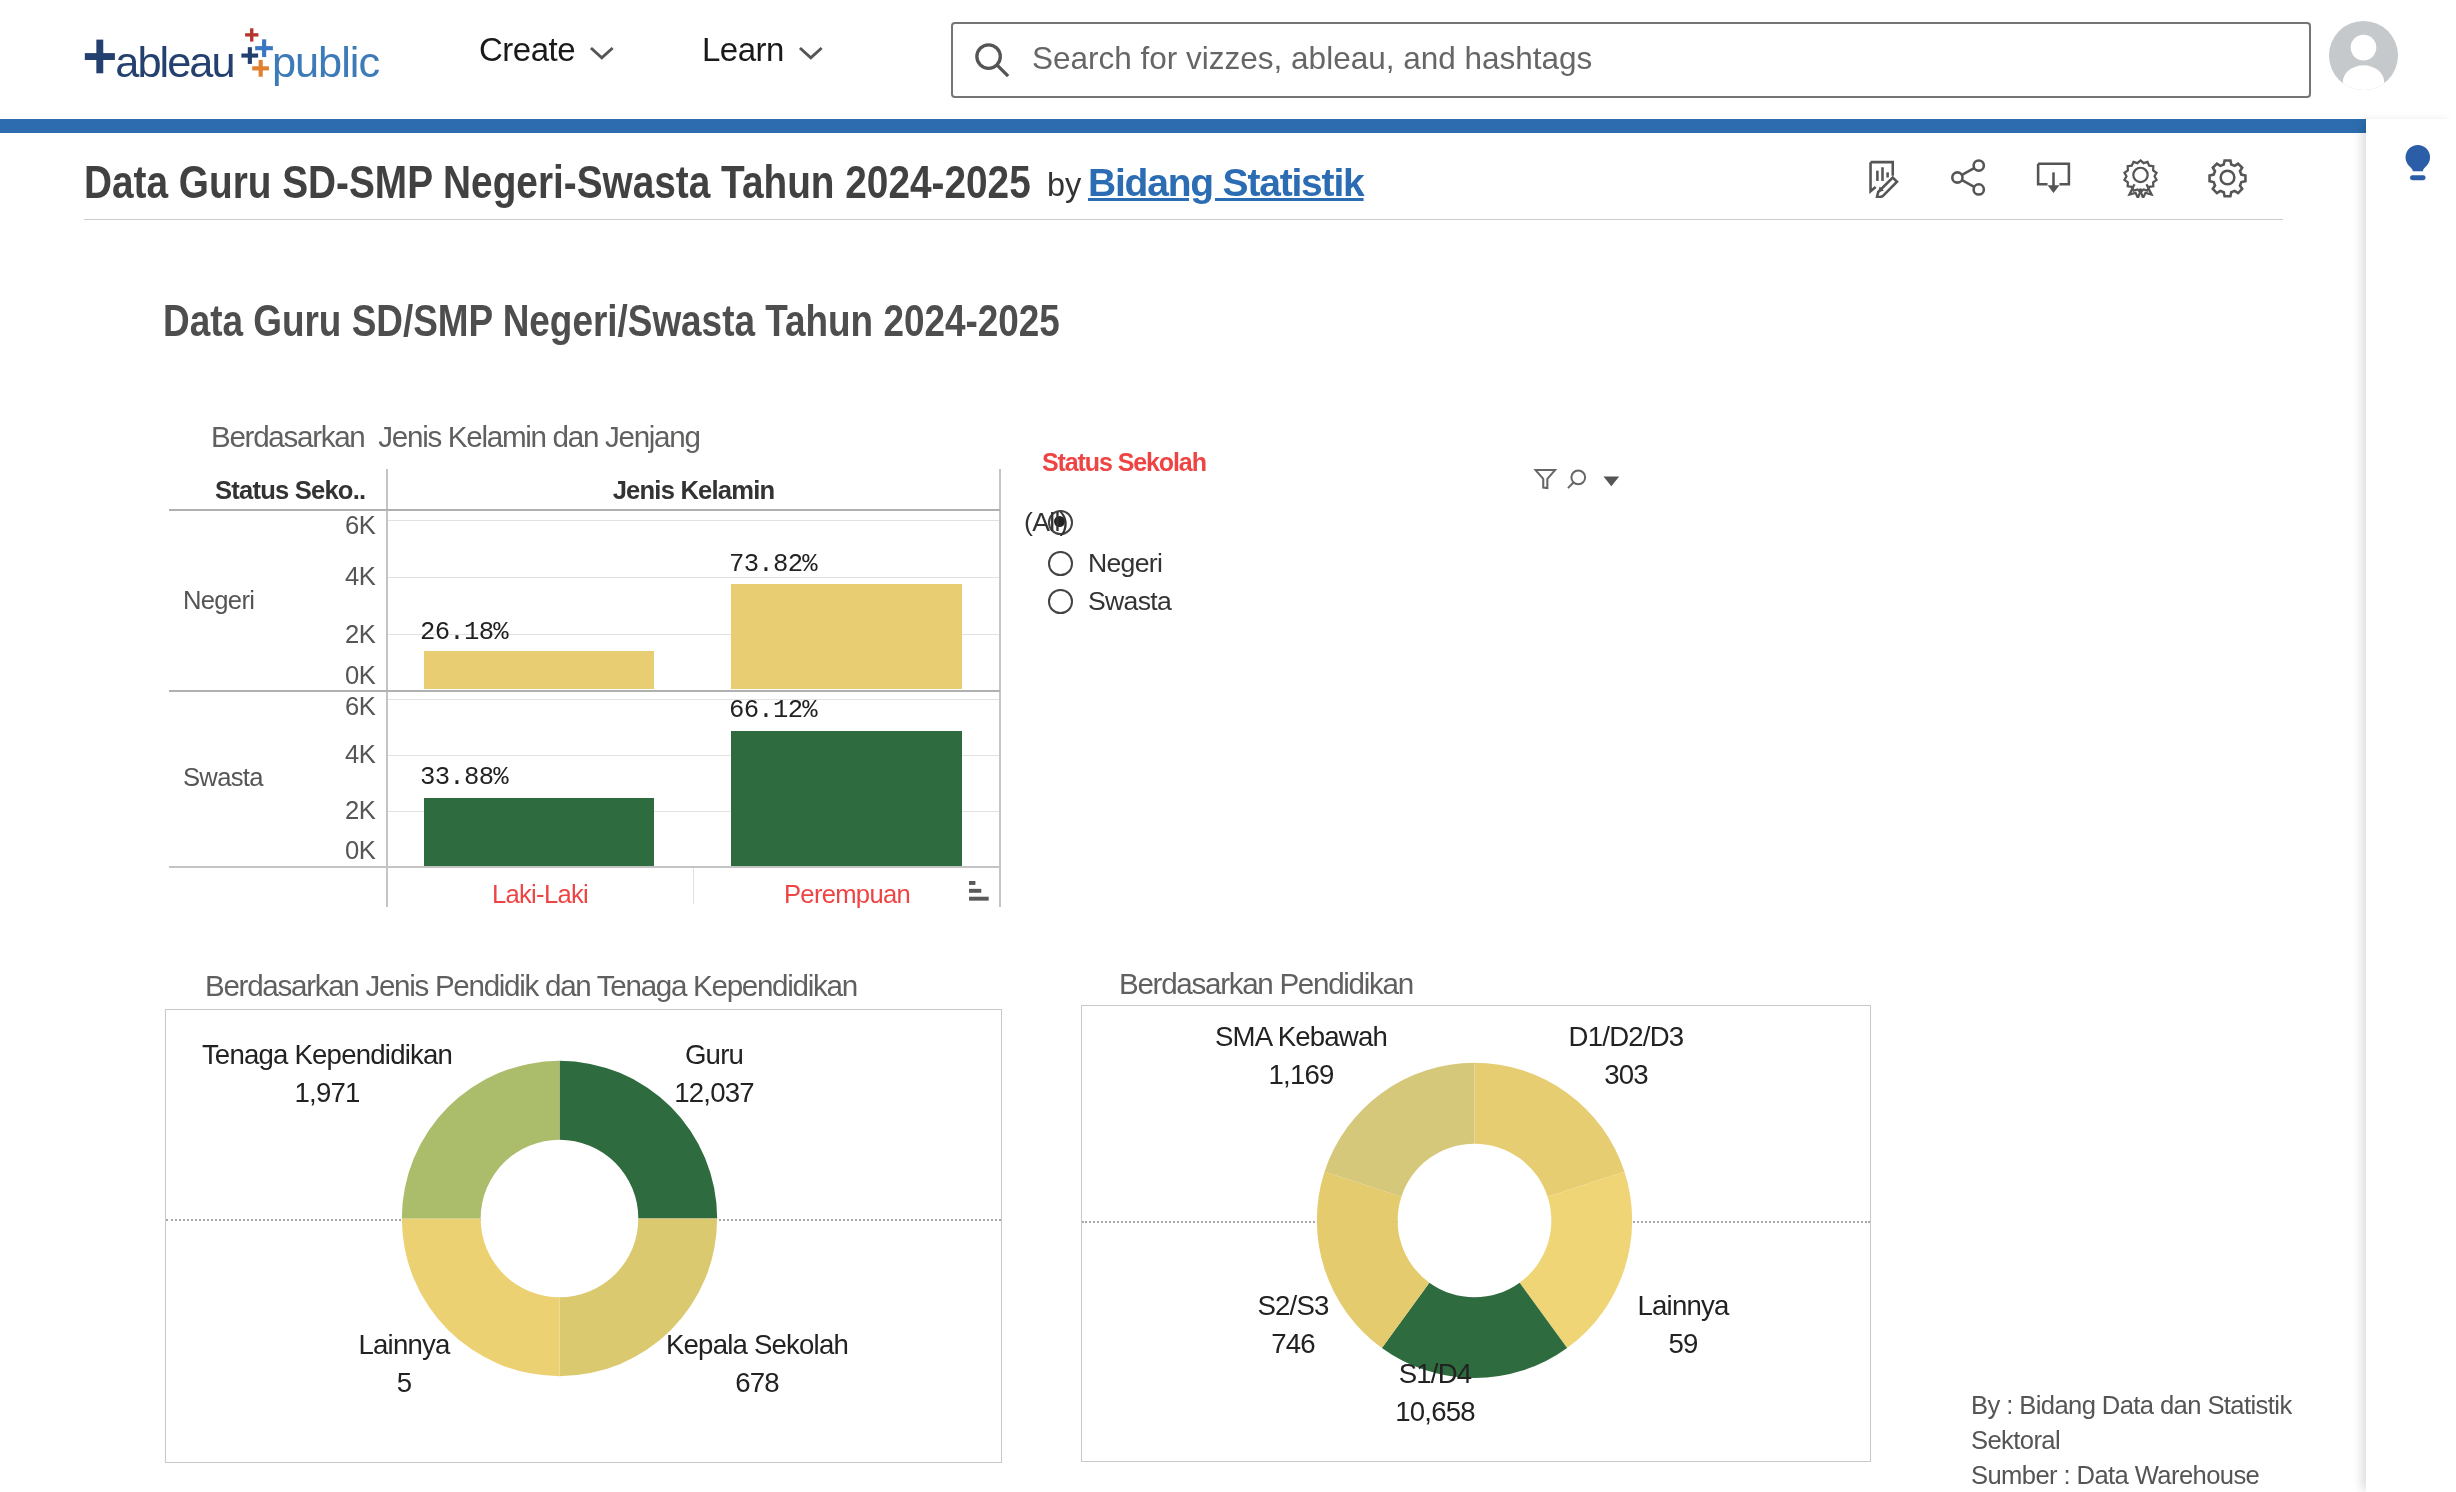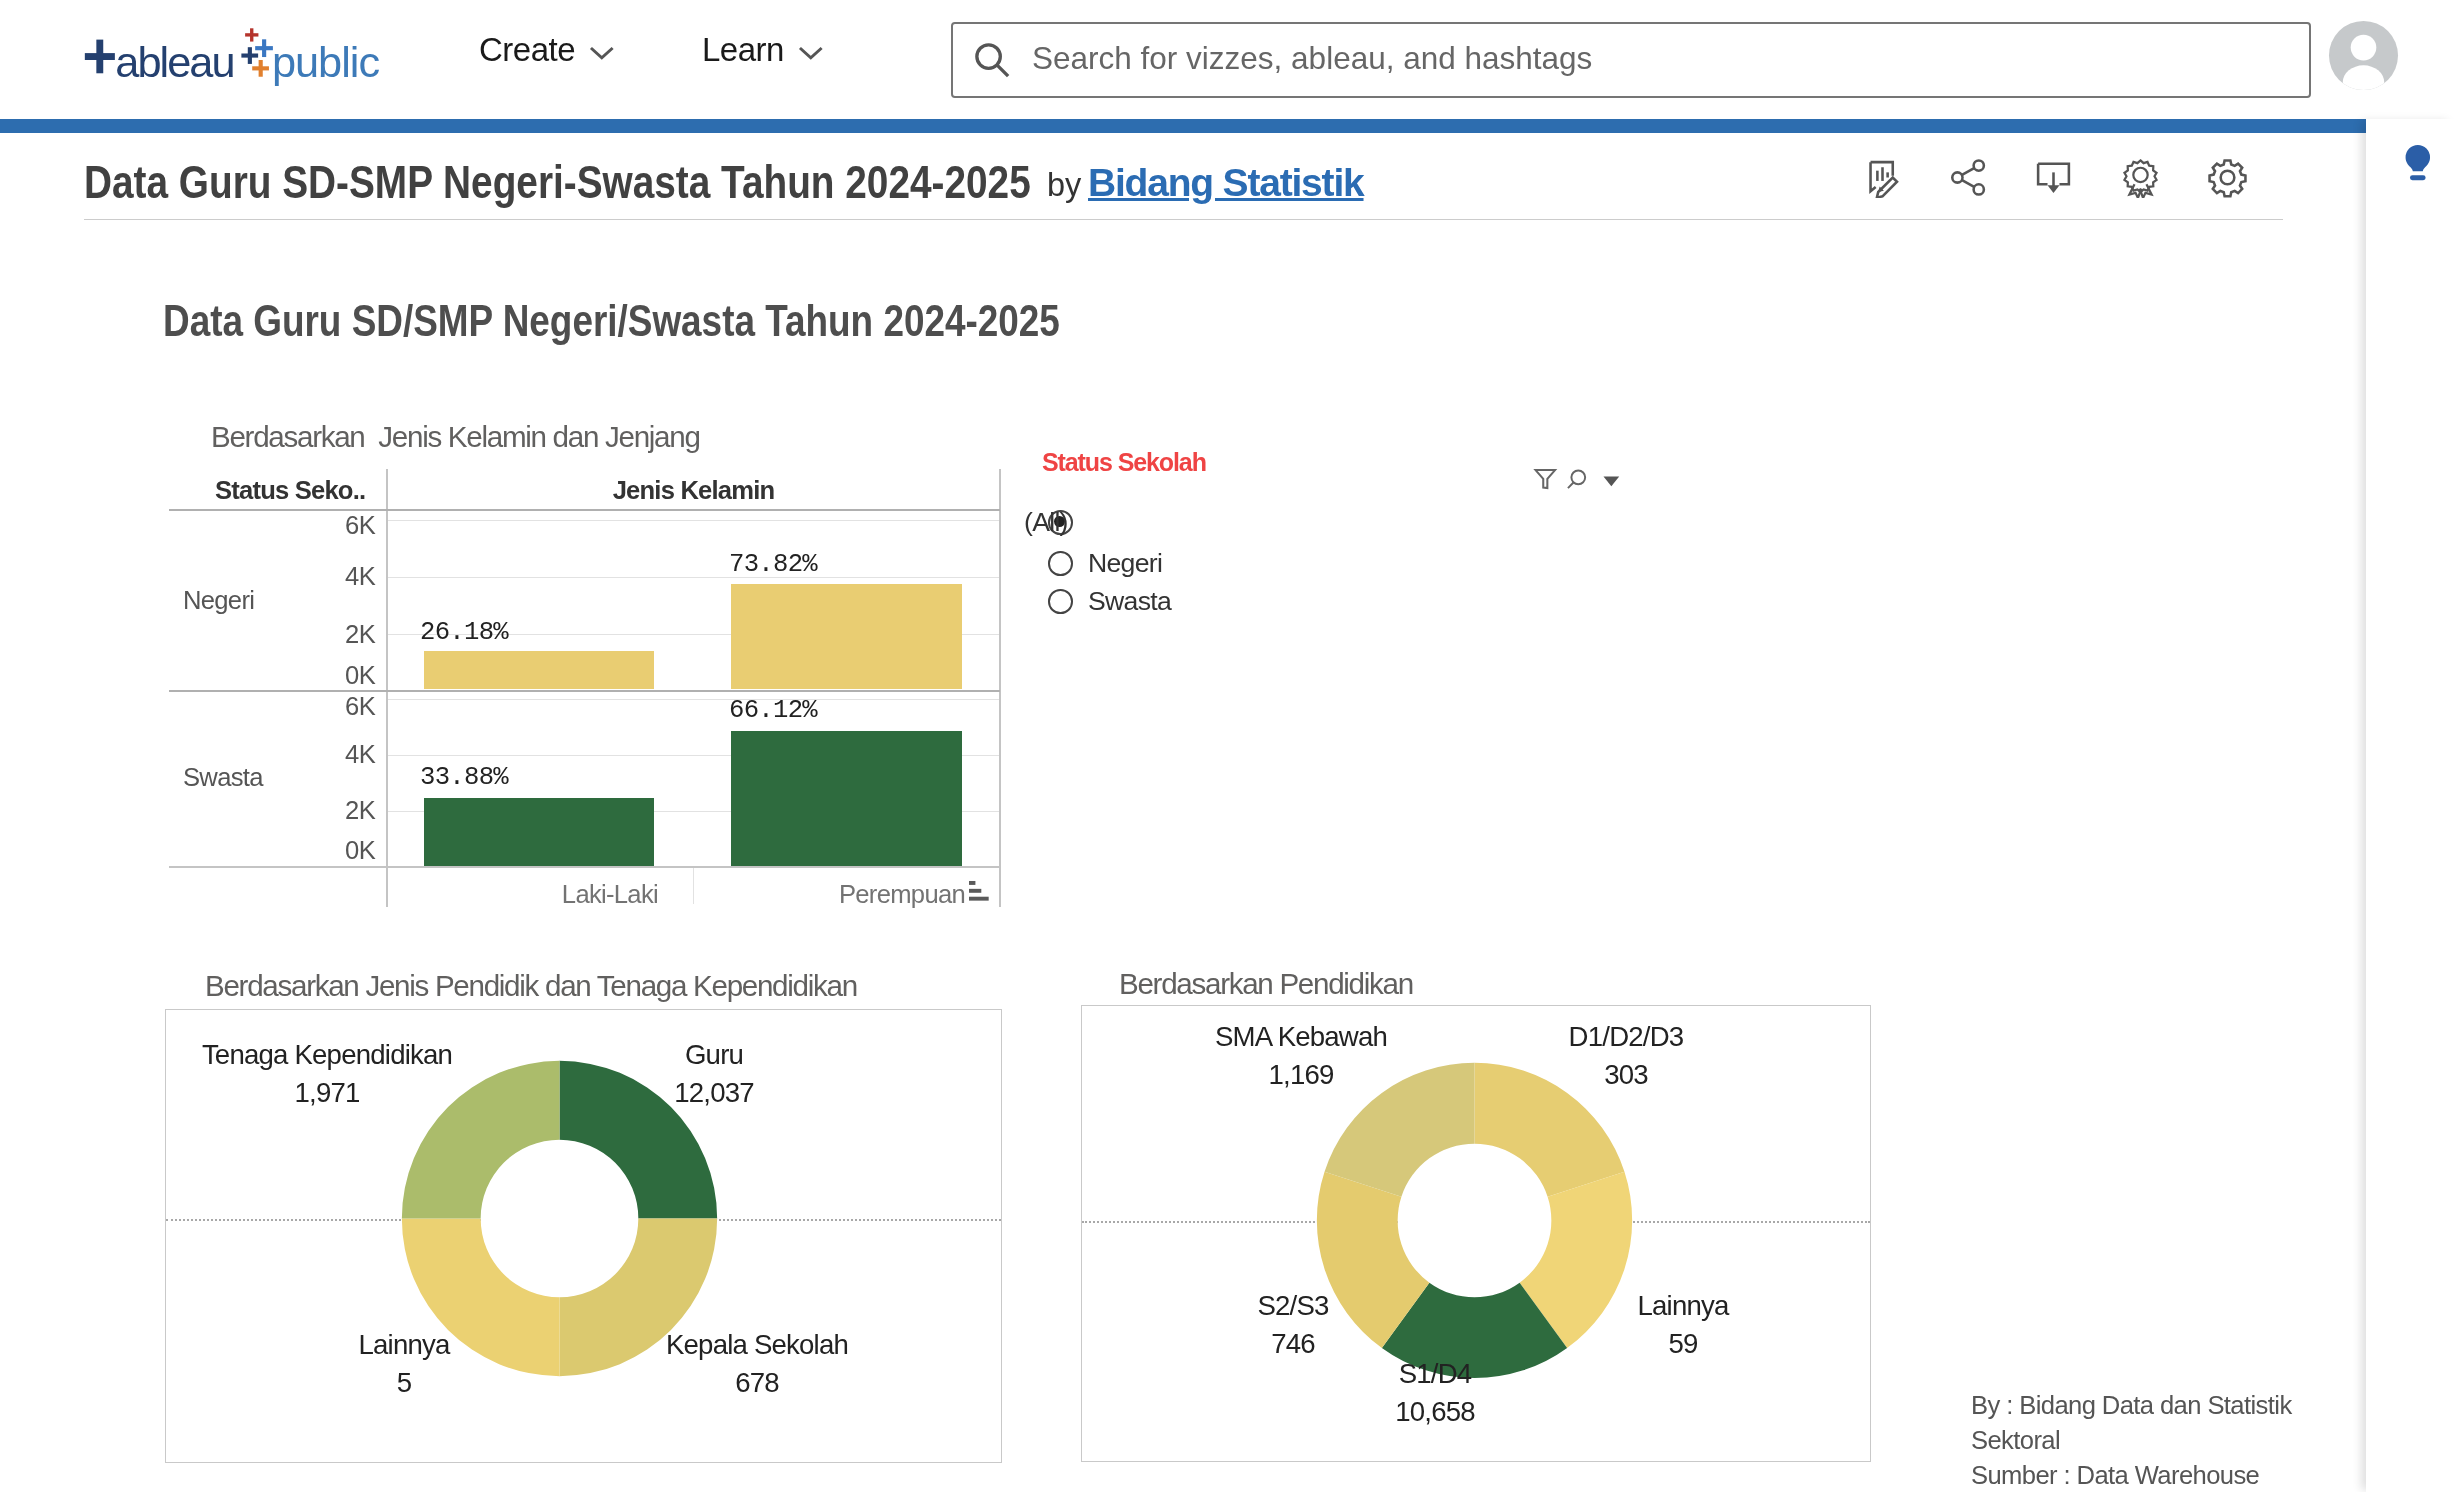--- a/index.html
+++ b/index.html
@@ -26,21 +26,21 @@
 #viztitle { position:absolute; left:163px; top:295px; font-size:45px; font-weight:bold; color:#4e4e4e; white-space:nowrap; transform:scaleX(0.82); transform-origin:left top; }
 .seclab { position:absolute; font-size:29.6px; color:#61605f; letter-spacing:-1.3px;margin-left:44px; }
 
 .line { position:absolute; background:#c9c9c9; }
 .gline { position:absolute; background:#e2e2e2; }
 .dline { position:absolute; background:#b0b0b0; }
 .bar { position:absolute; }
 .tick { position:absolute; font-size:25.6px; color:#555; text-align:right; width:59px; letter-spacing:-0.7px; line-height:29.6px; }
 .pct { position:absolute; font-size:25.6px; color:#222; width:236px; text-align:left; letter-spacing:-0.7px; line-height:29.6px;font-family:Liberation Mono, monospace; }
 .rowlab { position:absolute; font-size:25.6px; color:#555; letter-spacing:-0.7px; line-height:29.6px; }
-.collab { position:absolute; font-size:25.6px; color:#737373; width:236px; text-align:right; letter-spacing:-0.7px; line-height:29.6px; }
+.collab { position:absolute; font-size:25.6px; color:#ef4444; width:236px; text-align:center; letter-spacing:-0.7px; line-height:29.6px; }
 .hdr { position:absolute; font-size:25.6px; font-weight:bold; color:#333; letter-spacing:-0.8px; line-height:29.6px; }
 
 #fltitle { position:absolute; left:1042px; top:448px; font-size:25px; font-weight:bold; color:#ef4444; letter-spacing:-1.1px; }
 .radio { position:absolute; width:24.6px; height:24.6px; border:2.5px solid #444; border-radius:50%; }
 .radiolab { position:absolute; font-size:26.6px; color:#333; letter-spacing:-0.7px; }
 
 .dbox { position:absolute; border:1px solid #c9c9c9; background:#fff; }
 .dnlab { position:absolute; font-size:27.6px; color:#222; text-align:center; letter-spacing:-0.8px; line-height:38px; }
 .dots { position:absolute; border-top:2px dotted #a8a8a8; height:0; }
 #footer { position:absolute; left:1971px; top:1388px; width:357px; font-size:25.6px; color:#555; line-height:35px; letter-spacing:-0.6px; }

